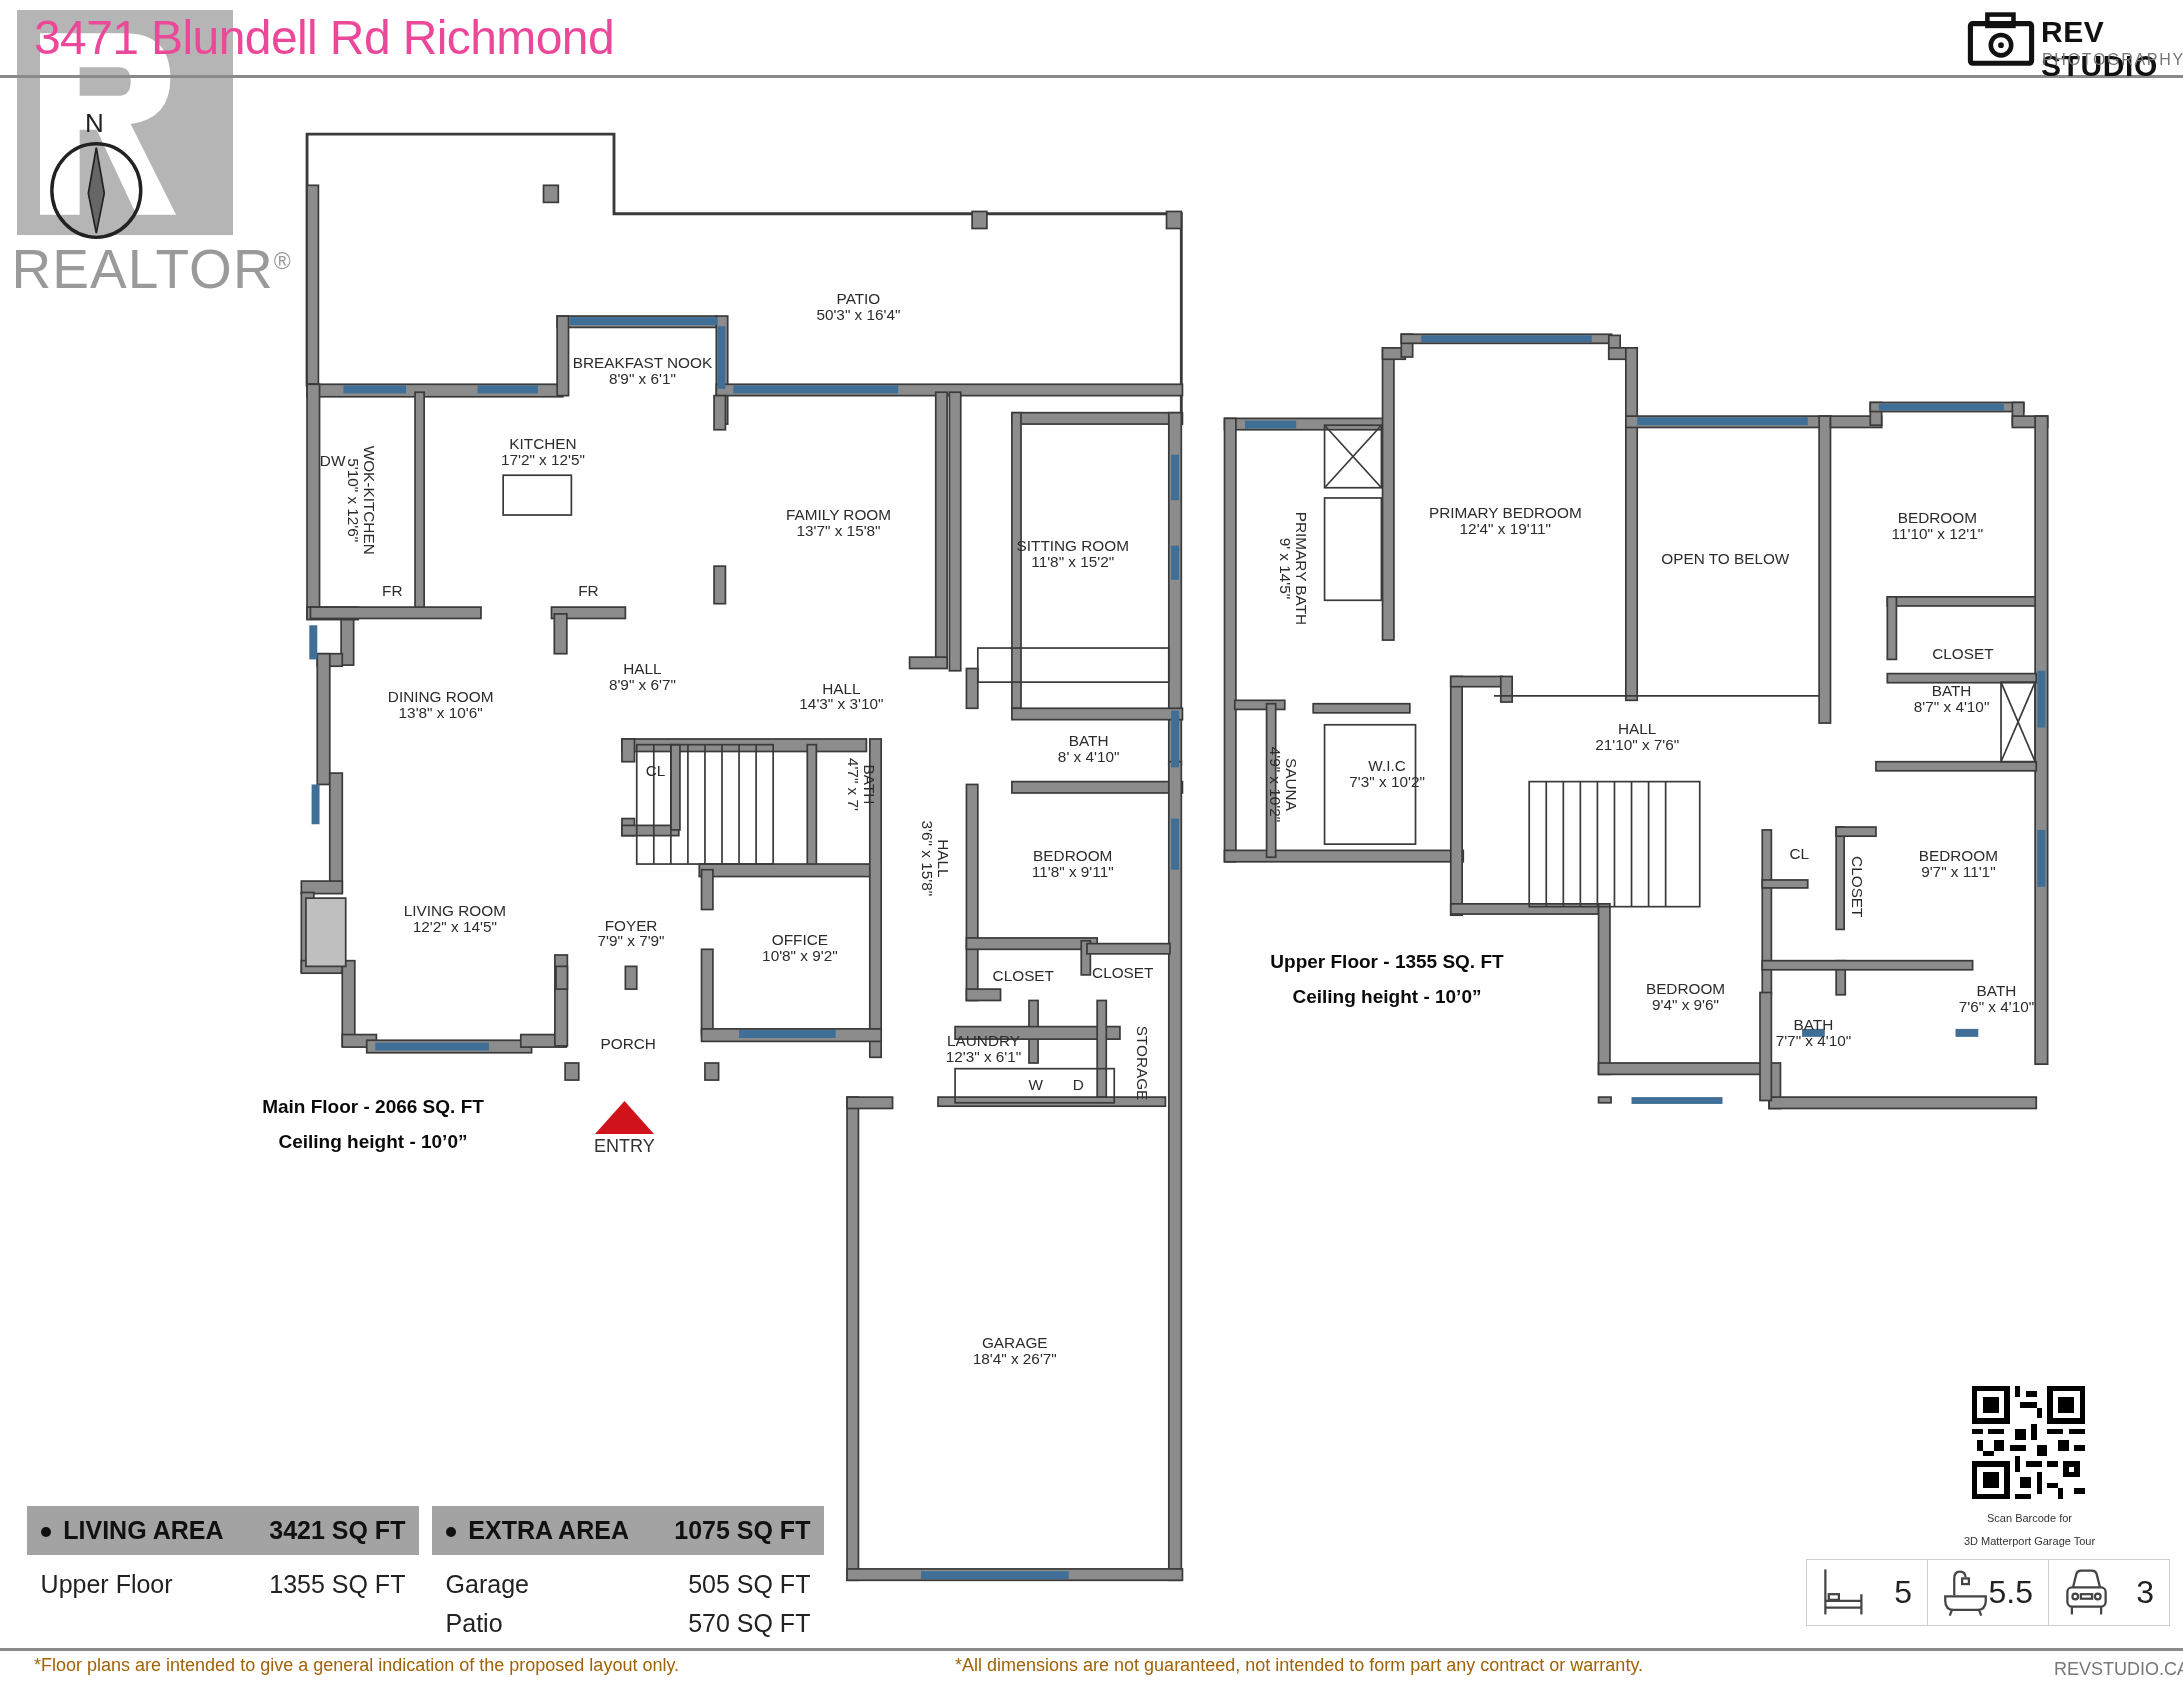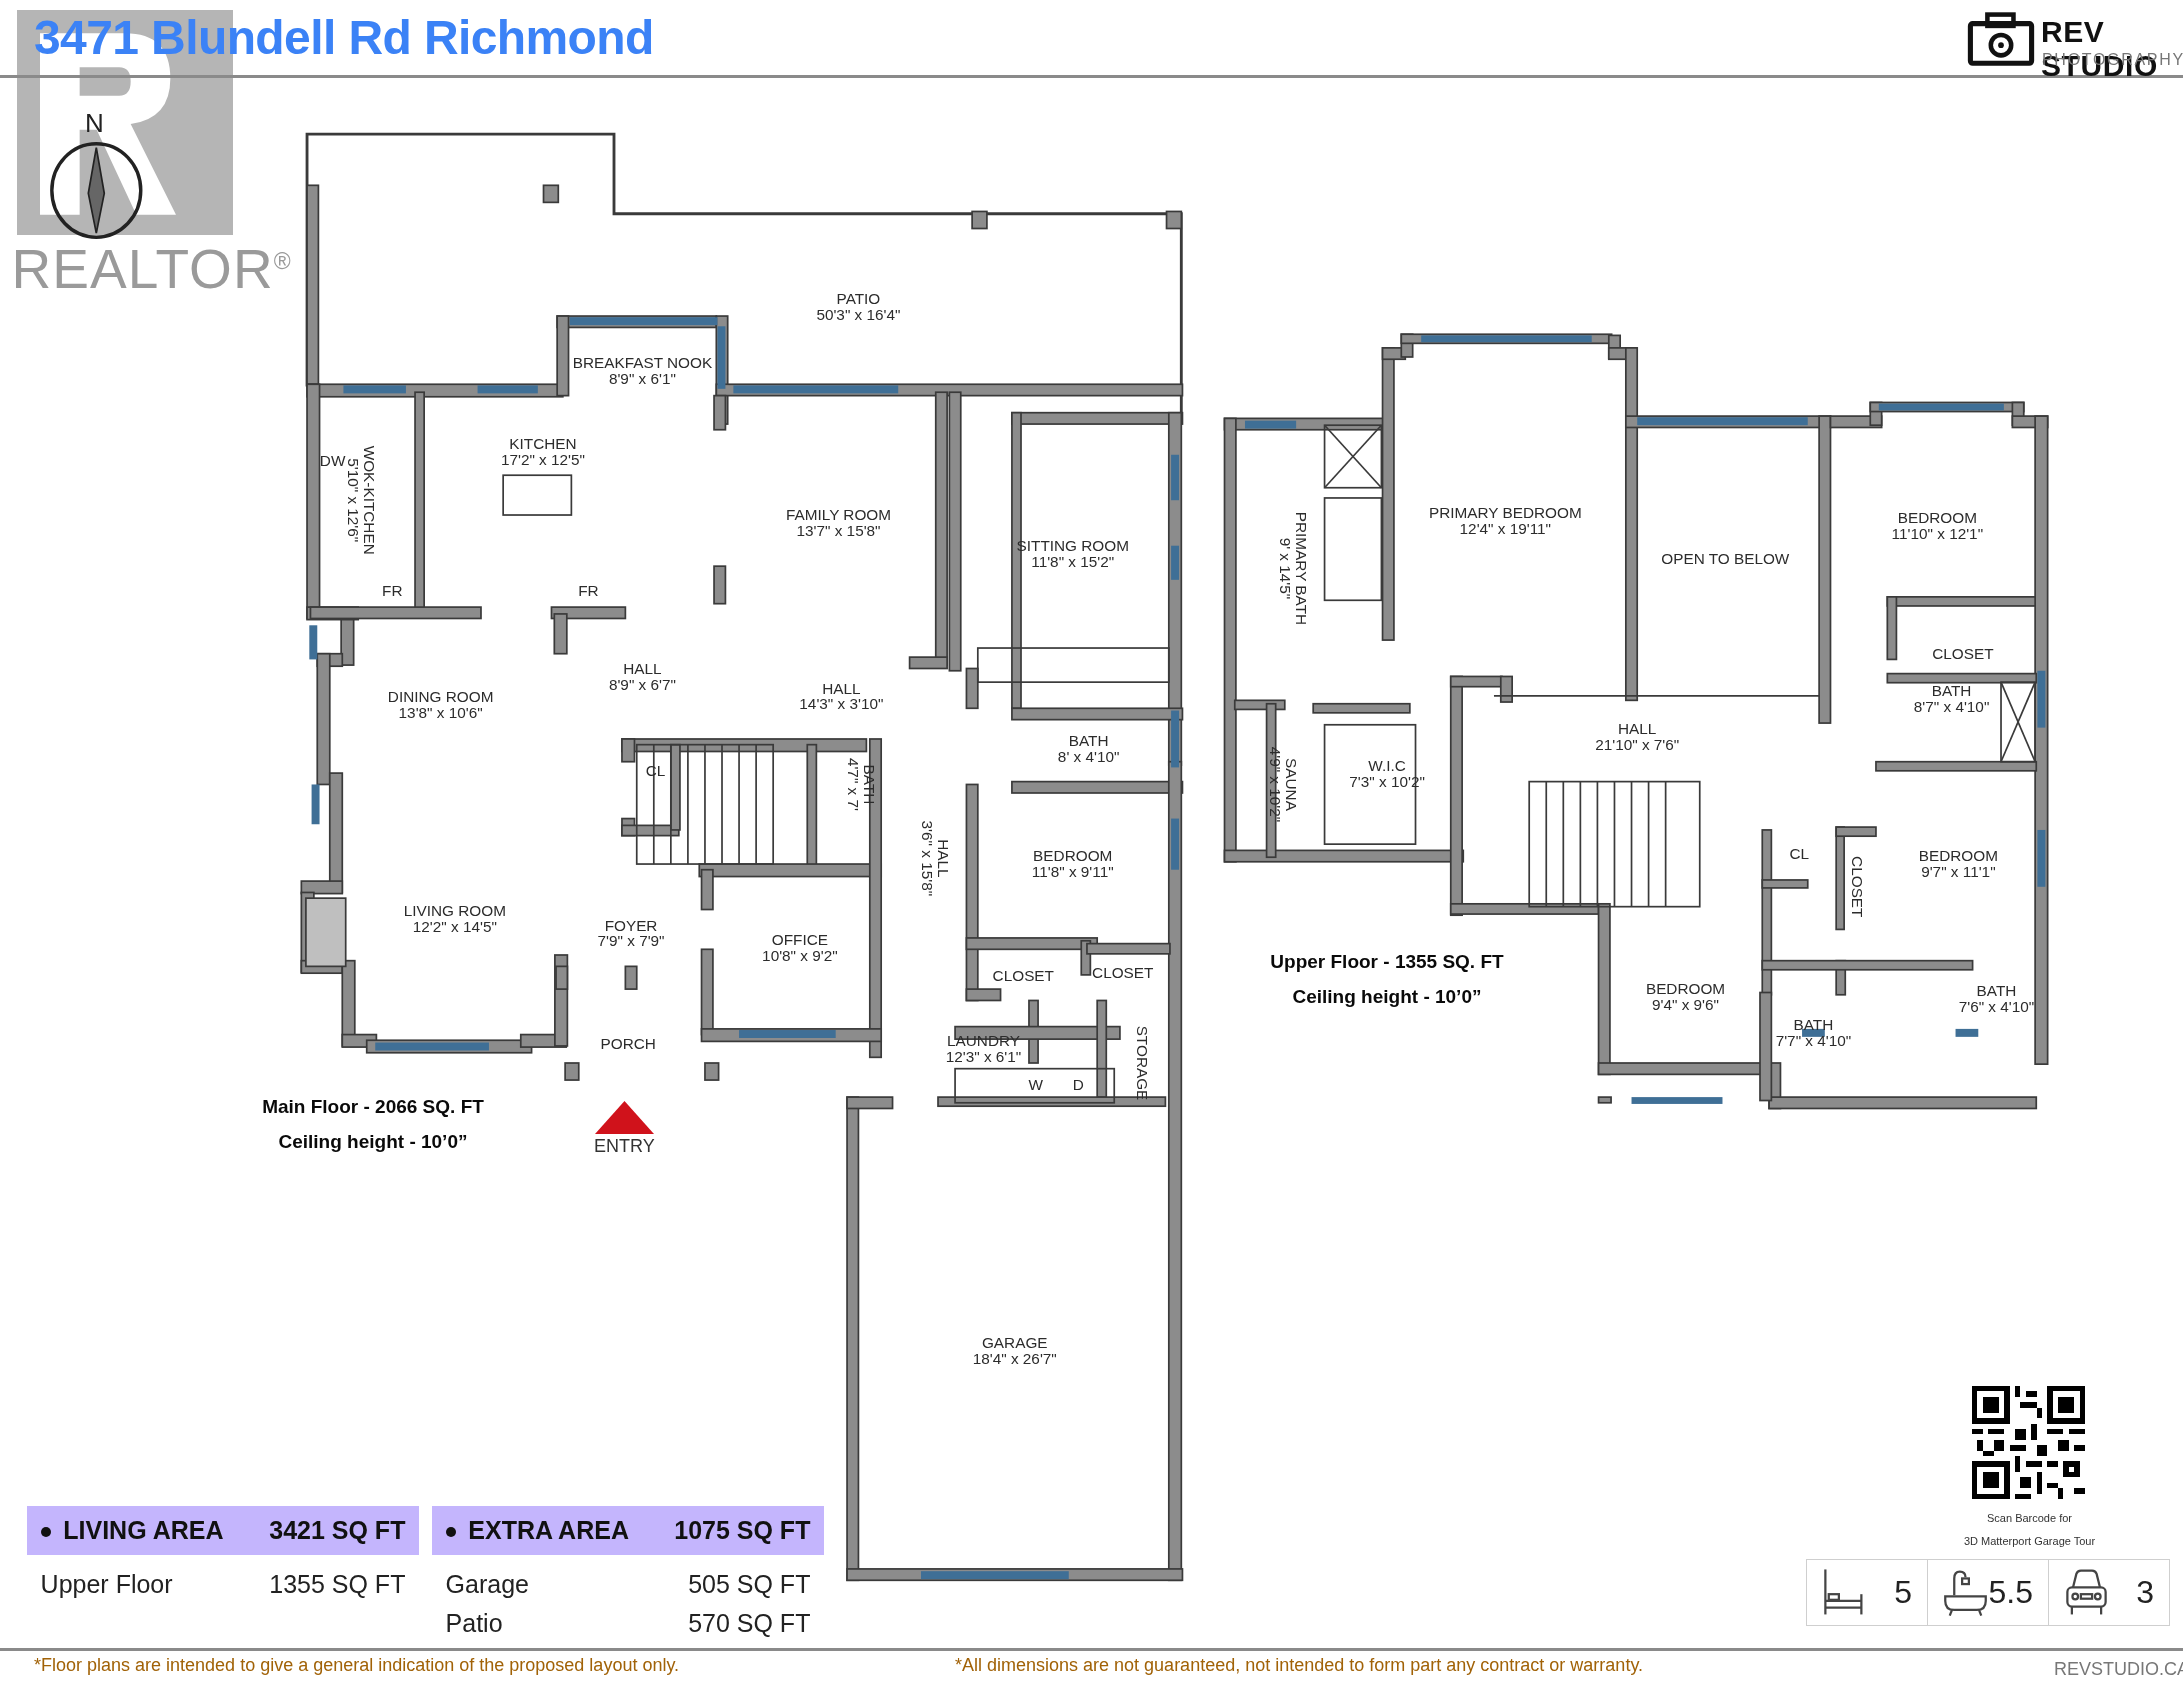--- a/index.html
+++ b/index.html
@@ -1,35 +1,35 @@
 <!DOCTYPE html>
 <html style="font-size:9px"><head>
 <meta charset="utf-8">
 <style>
   html, body { margin:0; padding:0; background:#ffffff; }
   body { width:2183px; height:1690px; position:relative; overflow:hidden; font-family:"Liberation Sans", sans-serif; color:#111; }
   .abs { position:absolute; }
-  .title { left:34px; top:10.2px; font-size:48px; font-weight:bold; letter-spacing:-0.6px; color:#3b82f6; white-space:nowrap; }
+  .title { left:34px; top:10.2px; font-size:48px; font-weight:normal; letter-spacing:-0.6px; color:#ec4899; white-space:nowrap; }
   .hr-top { left:0; top:75px; width:2183px; height:3.4px; background:#8a8a8a; }
   .hr-bottom { left:0; top:1648px; width:2183px; height:3.4px; background:#8a8a8a; }
   .realtor-wrap { left:11.4px; top:10.2px; width:222px; height:279px;text-align:center; }
   .realtor-box { position:absolute; left:5.7px; top:0; width:216px; height:225px; background:#a8a8a8; opacity:0.85; }
   .realtor-r { position:absolute; left:28.4px; top:23px; width:136px; height:182px; }
   .realtor-word { position:absolute; left:0; top:227px; font-size:55px; color:#9a9a9a; letter-spacing:1.1px; }
   .compass { left:45px; top:108px; width:114px; height:148px; }
   .compass-n { position:absolute; left:40px; top:0; font-size:26px; color:#222; }
   .logo { left:1967px; top:11.4px; width:210px; height:57px; }
   .logo-name { position:absolute; left:74px; top:3.4px; font-size:30px; font-weight:bold; letter-spacing:0.6px; color:#111; }
   .logo-sub { position:absolute; left:75px; top:40px; font-size:16px; color:#777; letter-spacing:1.7px; }
   .plan { left:0; top:0; width:2183px; height:1690px; }
   .room { font-family:"Liberation Sans", sans-serif; font-size:27px; fill:#2c2c2c; text-anchor:middle; }
   .caption { font-size:19px; font-weight:bold; text-align:center; line-height:35px; color:#0a0a0a; }
   .entry-label { left:594px; top:1136px; font-size:18px; color:#333; }
   .table { font-size:25px; }
-  .thead { background:#c4b5fd; height:49px; display:flex; align-items:center; justify-content:space-between; padding:0 13.6px; font-weight:bold; box-sizing:border-box; }
+  .thead { background:#a3a3a3; height:49px; display:flex; align-items:center; justify-content:space-between; padding:0 13.6px; font-weight:bold; box-sizing:border-box; }
   .trow { height:39px; display:flex; align-items:center; justify-content:space-between; padding:0 13.6px; box-sizing:border-box; color:#222; }
   .bullet { display:inline-block; width:10.2px; height:10.2px; border-radius:50%; background:#111; margin-right:12.5px; vertical-align:middle; }
   .qr { left:1972px; top:1386px; width:113px; height:113px; }
   .qr-caption { left:1876px; top:1507px; width:307px; text-align:center; font-size:11px; line-height:23px; color:#333; }
   .stats { left:1806px; top:1559px; width:364px; height:67px; border:1.7px solid #cfcfcf; display:flex; box-sizing:border-box; }
   .stat { flex:1; display:flex; align-items:center; justify-content:space-between; padding:0 15px; border-right:1.7px solid #cfcfcf; box-sizing:border-box; }
   .stat:last-child { border-right:none; }
   .stat-val { font-size:32px; color:#222; }
   .foot { top:1655px; font-size:18px; color:#a16207; }
   .site { left:2054px; top:1659px; font-size:18px; color:#777; }

